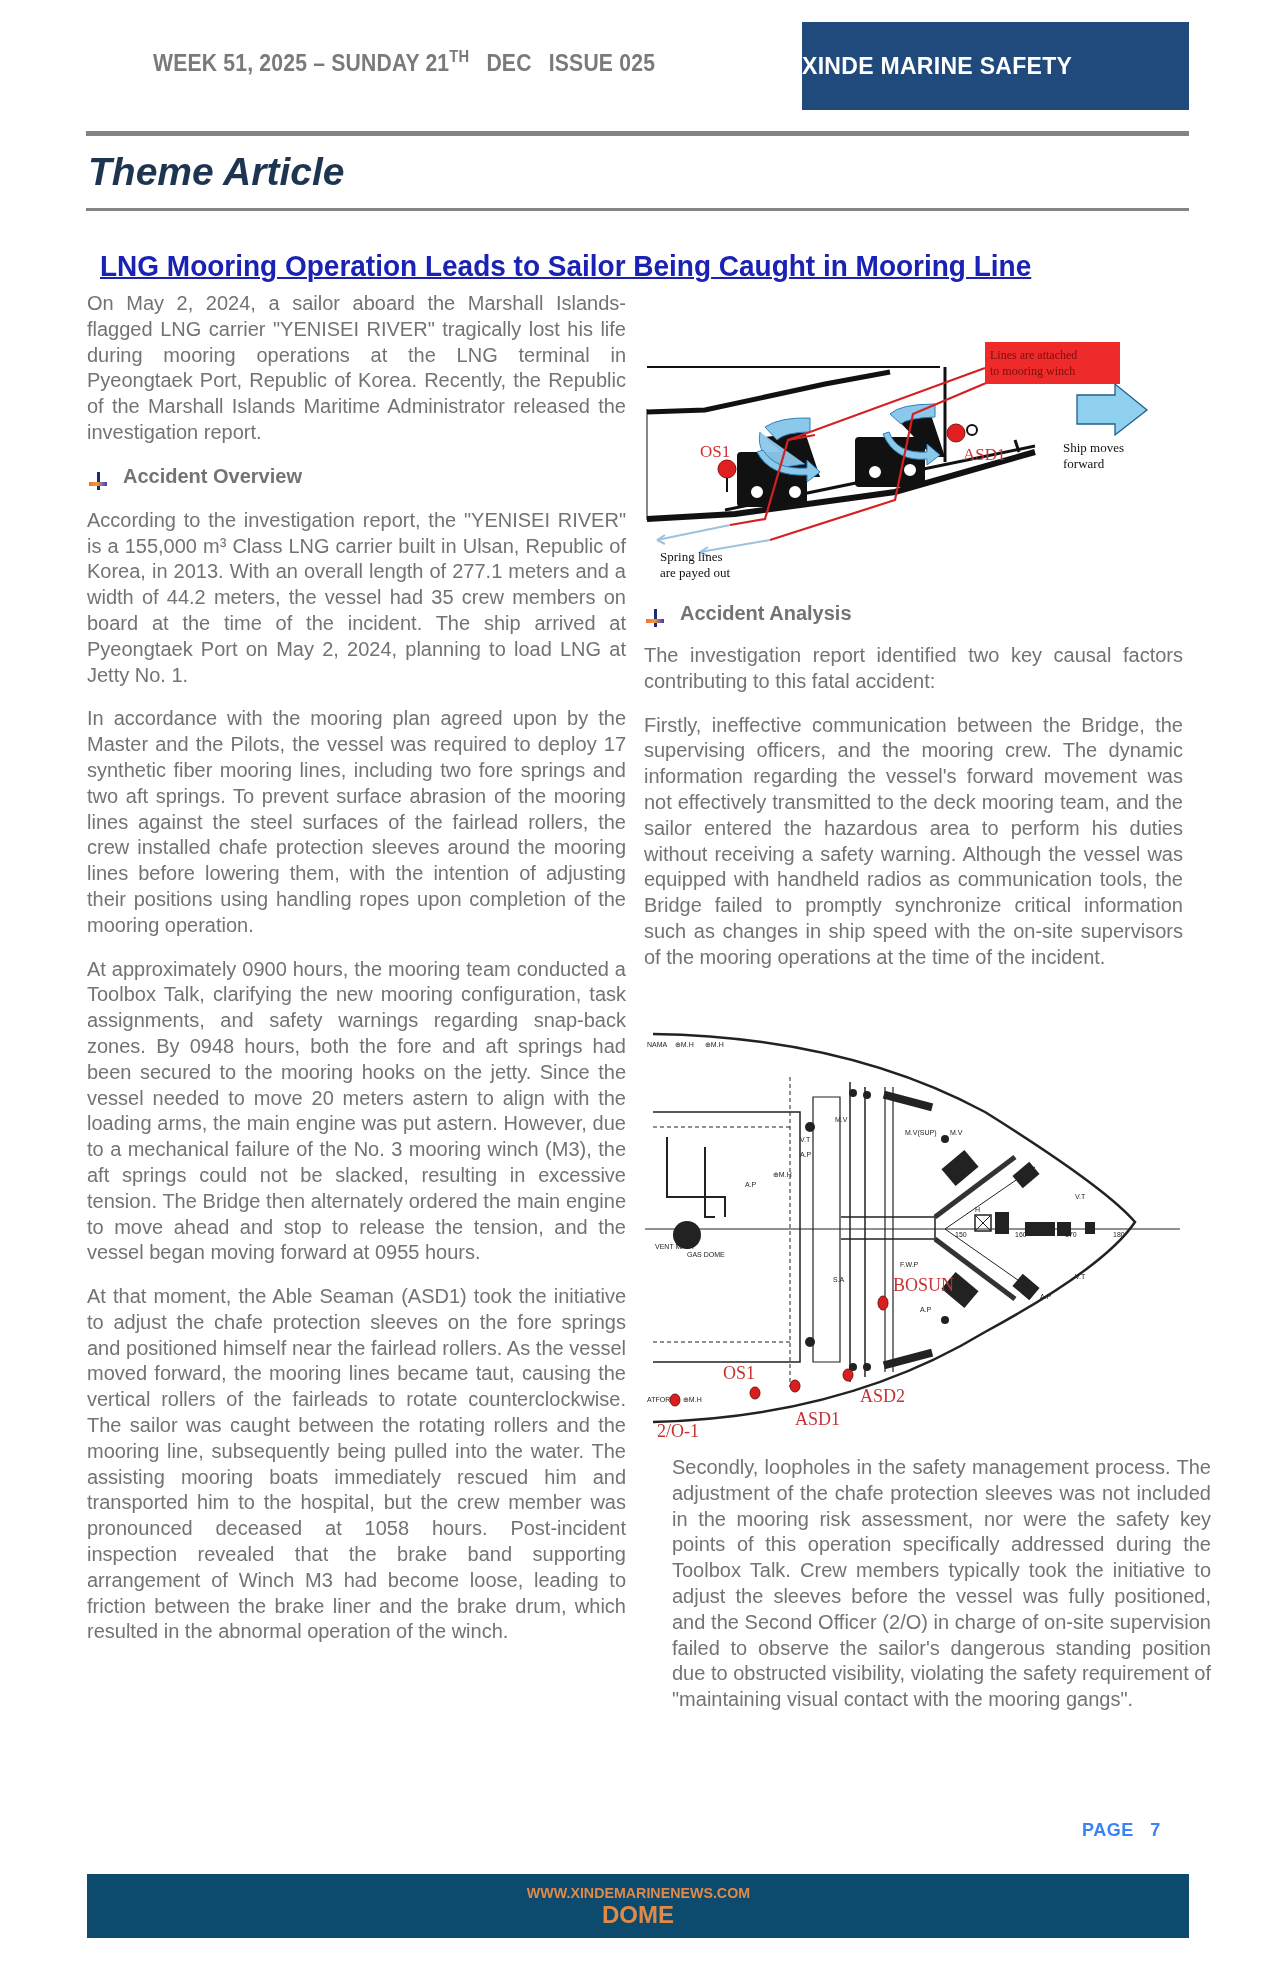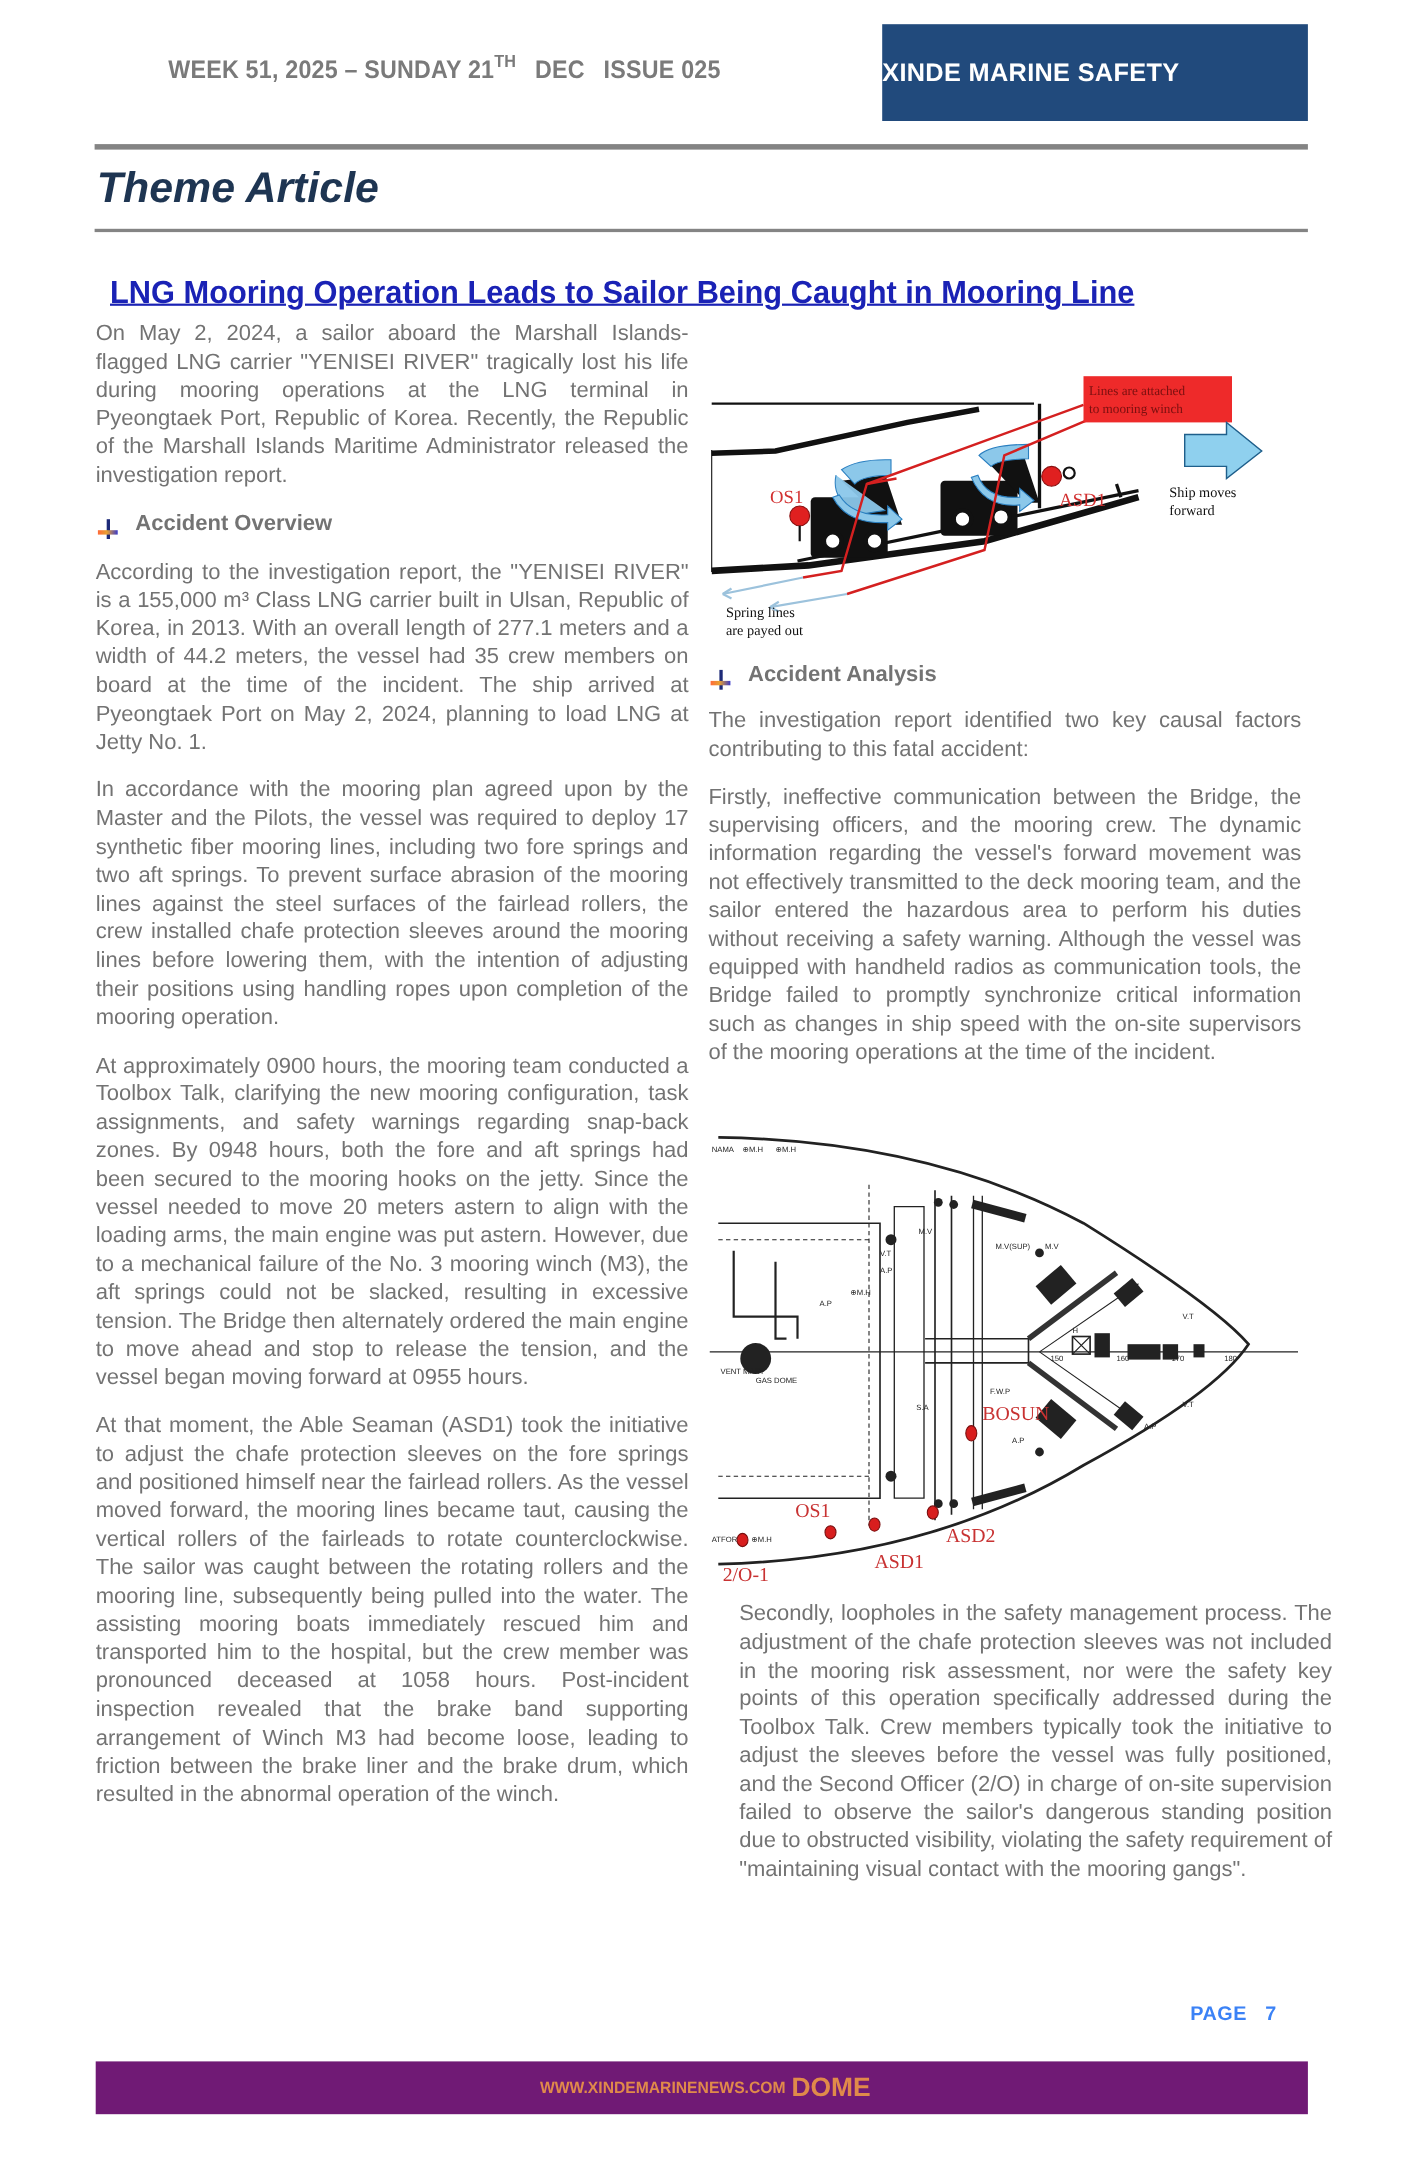--- a/index.html
+++ b/index.html
@@ -45,22 +45,22 @@
   .bullet-icon .h { position: absolute; left: 0; top: 10px; width: 18px; height: 4px; background: linear-gradient(90deg,#ff6a3a,#e8a030 45%,#3a3ac8); }
 
   .figure1 { position: absolute; left: 645px; top: 332px; width: 545px; height: 256px; }
   .figure2 { position: absolute; left: 645px; top: 1017px; width: 545px; height: 435px; }
   .fig-label { font-family: "Liberation Serif", serif; }
 
   .page-num {
     position: absolute; left: 1082px; top: 1820px; font-weight: bold; font-size: 18px; color: #3b82f6; letter-spacing: 0.5px;
   }
   .footer-bar {
-    position: absolute; left: 87px; top: 1874px; width: 1102px; height: 48px; background: #701a75;
-    display: flex; align-items: center; justify-content: center;
+    position: absolute; left: 87px; top: 1874px; width: 1102px; height: 64px; background: #0c4a6e;
+    display: flex; align-items: center; justify-content: center; flex-direction: column;
   }
   .footer-url { color: #e08a4a; font-weight: bold; font-size: 15px; transform: scaleX(0.95); }
   .footer-book { color: #e08a4a; font-weight: bold; font-size: 24px; }
 </style>
 </head>
 <body>
 
 <div class="header-issue">
   <span>WEEK 51, 2025 – SUNDAY 21</span><sup>TH</sup><span class="gap"></span>
   <span>DEC</span><span class="gap"></span>

